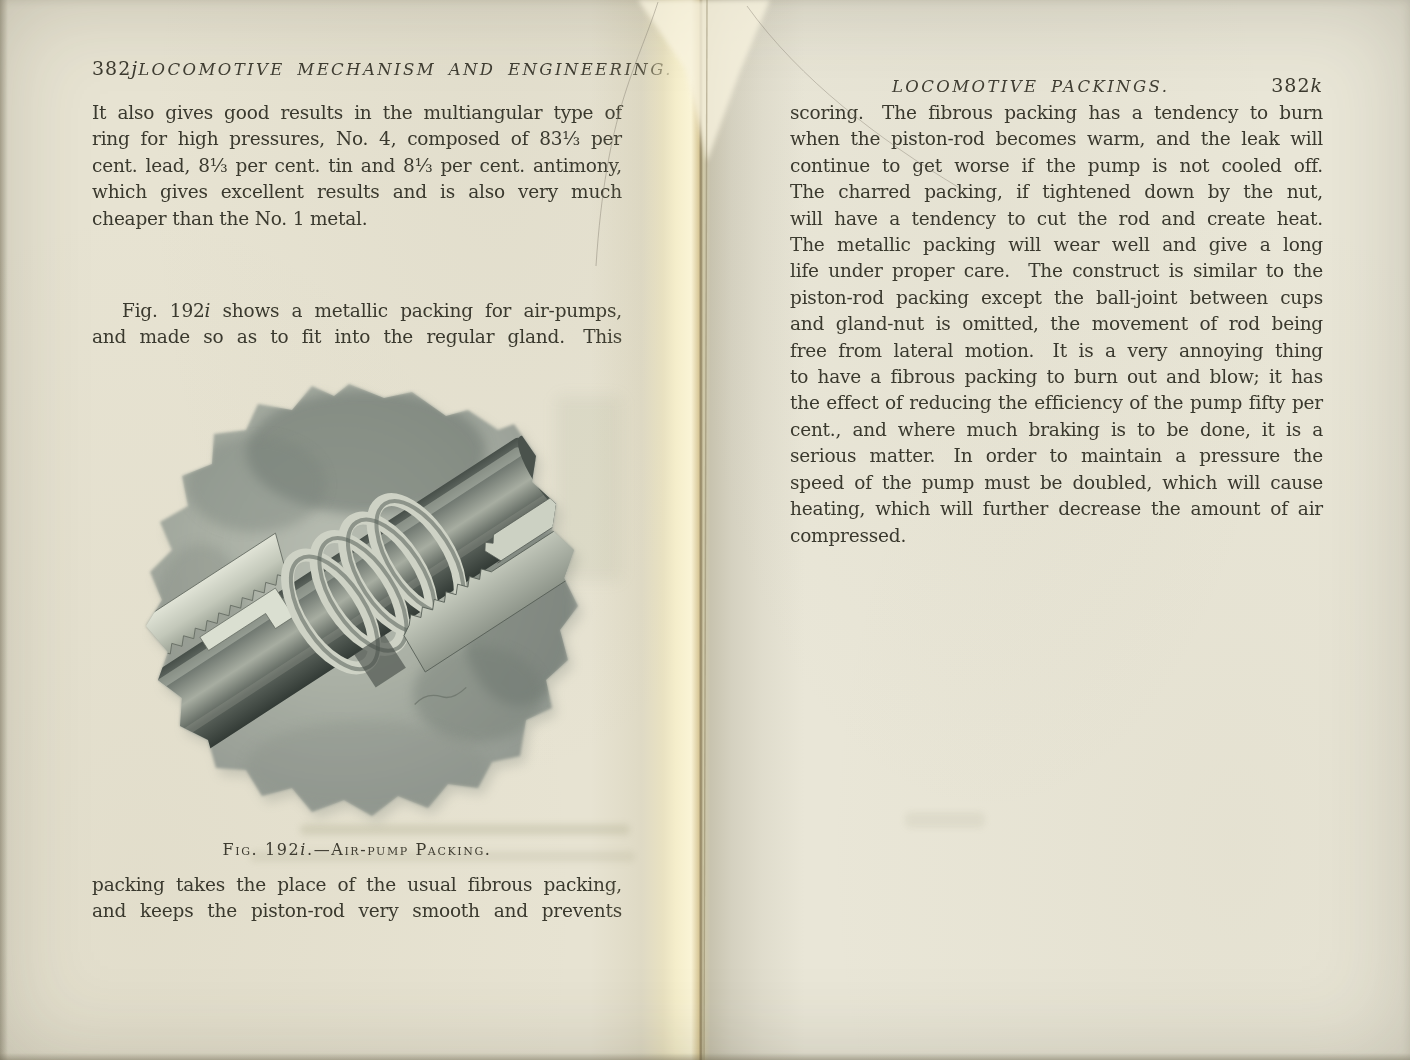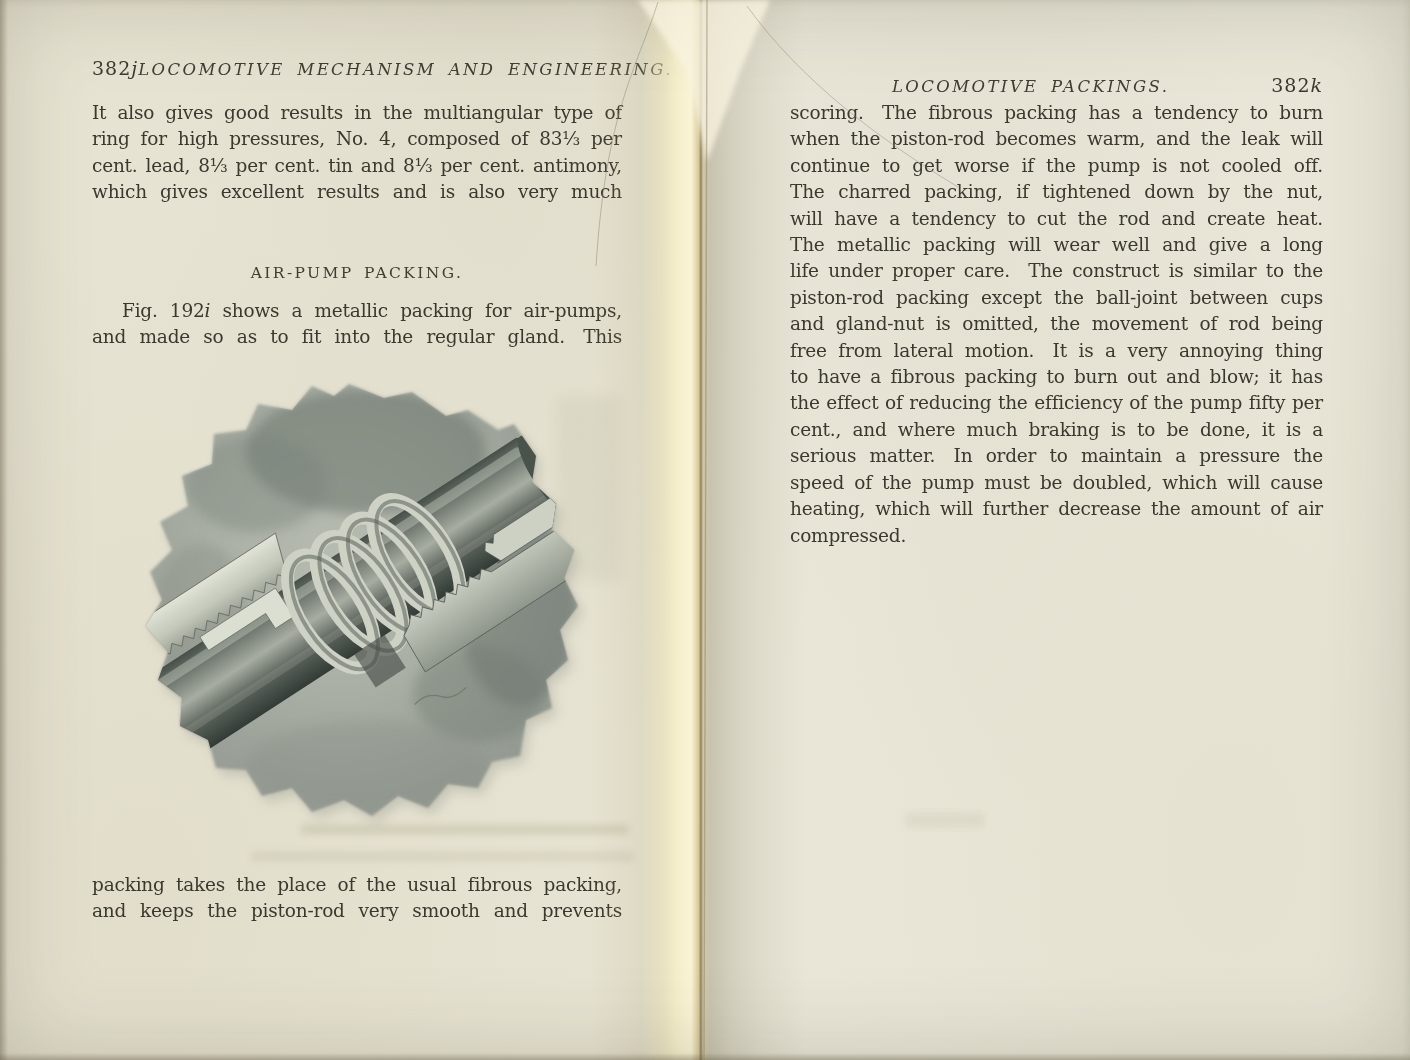--- a/index.html
+++ b/index.html
@@ -109,23 +109,23 @@
     <header class="phead phead-left">
       <span class="folio"><span>382</span><i>j</i></span>
       <span class="rhead">LOCOMOTIVE MECHANISM AND ENGINEERING.</span>
     </header>
 
     <div class="col" style="left:92px;top:100px;">
       <div class="tline">It also gives good results in the multiangular type of</div>
       <div class="tline">ring for high pressures, No. 4, composed of 83⅓ per</div>
       <div class="tline">cent. lead, 8⅓ per cent. tin and 8⅓ per cent. antimony,</div>
       <div class="tline">which gives excellent results and is also very much</div>
-    </div>
-
-    <div class="secthead">AIR-PUMP PACKING.</div>
+      <div class="lline">cheaper than the No. 1 metal.</div>
+    </div>
+
 
     <div class="col" style="left:92px;top:298px;">
       <div class="tline indent"><span>Fig. 192</span><i>i</i><span> shows a metallic packing for air-pumps,</span></div>
       <div class="tline">and made so as to fit into the regular gland. This</div>
     </div>
 
     <div class="figwrap">
       <svg width="480" height="470" viewBox="0 0 480 470">
         <defs>
           <radialGradient id="blobG" cx="45%" cy="40%" r="68%">
@@ -204,20 +204,21 @@
                  L22,58 Z"></path>
             <path fill="#ccd1c3" stroke="#555c55" stroke-width=".7" d="M140,48 L222,48 L222,22 L152,22 l-5,7 l-6,-5 l-5,7 l8,17 Z"></path>
             <rect x="-30" y="46" width="36" height="40" fill="#414843" opacity=".6"></rect>
           </g>
 
           <path d="M298,338 q14,-10 28,-2 q10,6 26,-4" stroke="#6d746c" stroke-width="1.3" fill="none" opacity=".8" transform="rotate(-12 310 336)"></path>
         </g>
       </svg>
     </div>
 
+    <div class="caption"><span>Fig. 192</span><i>i</i><span>.—Air-pump Packing.</span></div>
 
     <div class="col" style="left:92px;top:872px;">
       <div class="tline">packing takes the place of the usual fibrous packing,</div>
       <div class="tline">and keeps the piston-rod very smooth and prevents</div>
     </div>
   </div>
 
   <div class="page page-right">
     <div class="ghost g4" style="left:200px;top:812px;"></div>
 

